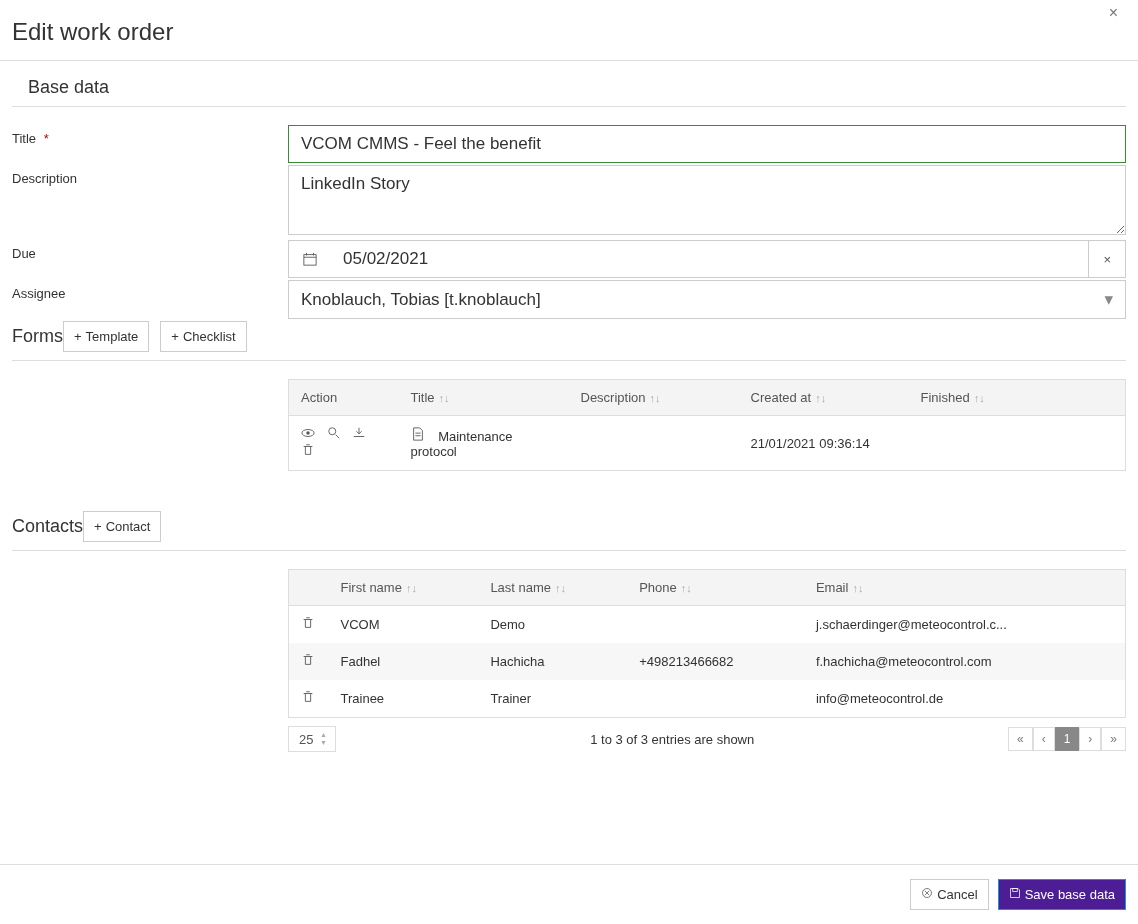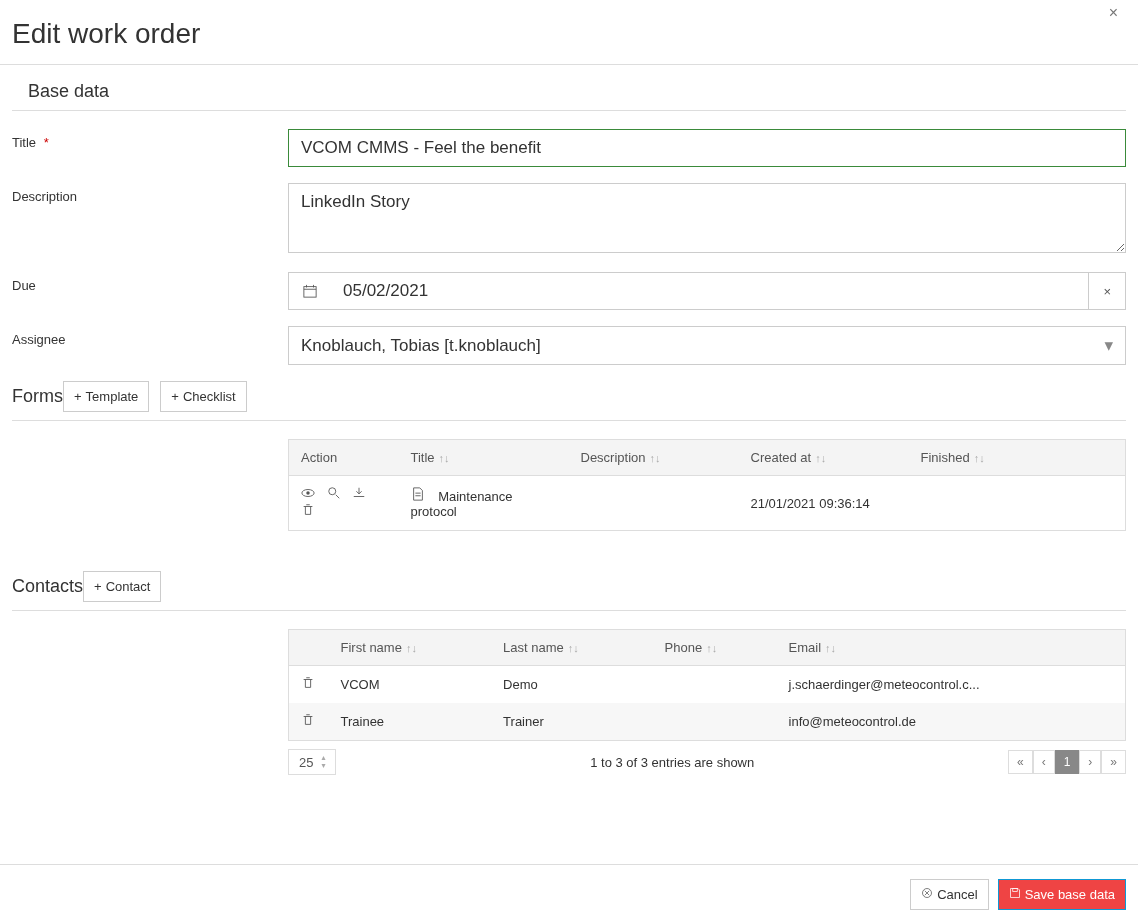--- a/index.html
+++ b/index.html
@@ -1,41 +1,41 @@
 <!DOCTYPE html>
 <html><head>
 <meta charset="utf-8">
 <style>
   * { box-sizing: border-box; font-family: "Segoe UI", Arial, sans-serif; }
   body { margin: 0; background: #fff; color: #333; font-size: 13px; }
   .modal { position: relative; width: 1138px; height: 924px; overflow: hidden; display: flex; flex-direction: column; }
   .modal-header { padding: 18px 12px 14px 12px; border-bottom: 1px solid #ddd; display: flex; align-items: center; }
-  .modal-title { font-size: 28px; font-weight: 300; color: #333; }
+  .modal-title { font-size: 24px; font-weight: 300; color: #333; }
   .close-x { position: absolute; top: 4px; right: 20px; font-size: 16px; color: #777; cursor: pointer; }
   .modal-body { flex: 1; overflow-y: scroll; padding: 16px 12px 0 12px; }
   .subtext { color: #555; margin-bottom: 12px; }
   .section-head { font-size: 18px; font-weight: 300; color: #333; display:flex; align-items:center; justify-content:flex-start; }
   .section-line { border-bottom: 1px solid #ddd; margin: 8px 0 18px 0; }
-  .row { display: flex; margin-bottom: 16px; }
+  .row { display: flex; margin-bottom: 2px; }
   .lbl { width: 276px; padding-top:6px; color:#333; }
   .req { color:#c00; margin-left:4px; }
   .field { flex:1; }
   input[type=text], textarea, .sel {
     width:100%; border:1px solid #ccc; padding:8px 12px; font-size:17px; color:#333; background:#fff;
   }
   input.title-inp { border:1px solid #3a8a3a; }
   textarea { height:70px; resize: both; }
   .inpgroup { display:flex; }
   .inpgroup .addon { border:1px solid #ccc; border-right:0; padding:8px 14px; color:#555; background:#fff; display:flex; align-items:center; }
   .inpgroup input { flex:1; border-left:0; }
   .inpgroup .clear { border:1px solid #ccc; border-left:0; padding:8px 14px; cursor:pointer; color:#555; display:flex; align-items:center;}
   .sel { display:flex; justify-content:space-between; align-items:center; cursor:pointer; }
   .btn { border:1px solid #ccc; background:#fff; padding:7px 10px; font-size:13px; cursor:pointer; color:#333; display:inline-flex; align-items:center; gap:4px; }
   .btn + .btn { margin-left:6px; }
-  .btn-primary { background:#ef4444; color:#fff; border-color:#0f98d4; }
+  .btn-primary { background:#4c1d95; color:#fff; border-color:#0f98d4; }
   .ico { display:inline-block; }
   table { width:100%; border-collapse:collapse; border:1px solid #ddd; }
   th, td { padding:10px 12px; text-align:left; font-weight:normal; }
   thead th { background:#f4f4f4; border-bottom:1px solid #ddd; color:#555; }
   tbody tr:nth-child(even) td { background:#f7f7f7; }
   .sort { color:#aaa; font-size:11px; margin-left:4px; }
   .doc-ico { margin-right:10px; color:#555; }
   .act-icons span { margin-right:8px; cursor:pointer; color:#555; }
   .modal-footer { border-top:1px solid #ddd; padding:14px 12px; display:flex; justify-content:flex-end; gap:3px; }
   .tbl-wrap { margin-left:276px; }
@@ -207,20 +207,29 @@
                   </svg></span></td>
               <td>VCOM</td>
               <td>Demo</td>
               <td></td>
               <td>j.schaerdinger@meteocontrol.c...</td>
             </tr>
             <tr>
               <td><span><svg width="14" height="14" viewBox="0 0 16 16">
                     <path d="M3 4h10M5 4v9h6V4M6 2h4" fill="none" stroke="#555"></path>
                   </svg></span></td>
+              <td>Fadhel</td>
+              <td>Hachicha</td>
+              <td>+498213466682</td>
+              <td>f.hachicha@meteocontrol.com</td>
+            </tr>
+            <tr>
+              <td><span><svg width="14" height="14" viewBox="0 0 16 16">
+                    <path d="M3 4h10M5 4v9h6V4M6 2h4" fill="none" stroke="#555"></path>
+                  </svg></span></td>
               <td>Trainee</td>
               <td>Trainer</td>
               <td></td>
               <td>info@meteocontrol.de</td>
             </tr>
           </tbody>
       </table>
 
       <div class="pager-row">
         <div class="page-size">

